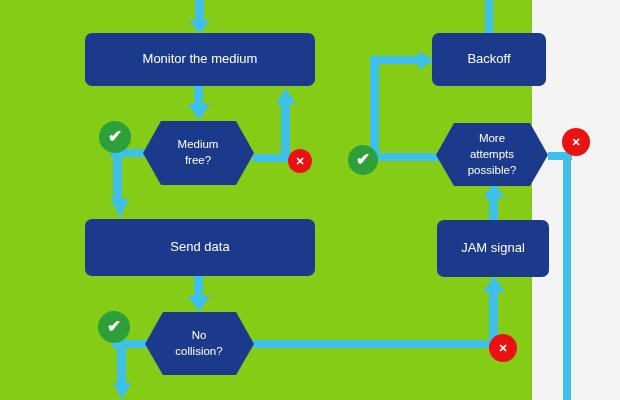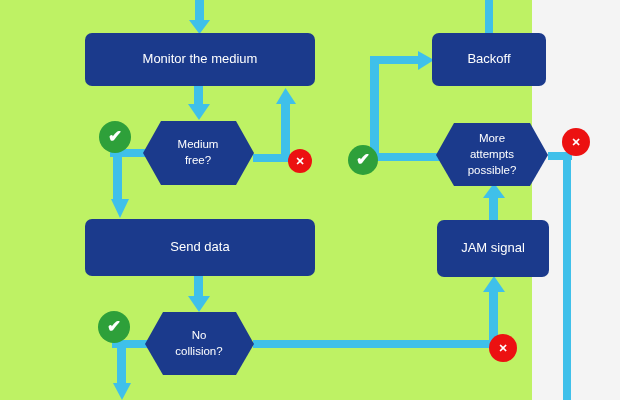--- a/index.html
+++ b/index.html
@@ -10,21 +10,21 @@
     width: 620px;
     height: 400px;
     background: #f4f4f4;
     font-family: "Liberation Sans", sans-serif;
     overflow: hidden;
   }
   #canvas-wrap {
     position: relative;
     width: 532px;
     height: 400px;
-    background: #bef264;
+    background: #84cc16;
     text-decoration: underline;
   }
   svg.flow {
     position: absolute;
     left: 0;
     top: 0;
     width: 620px;
     height: 400px;
     display: block;
   }

